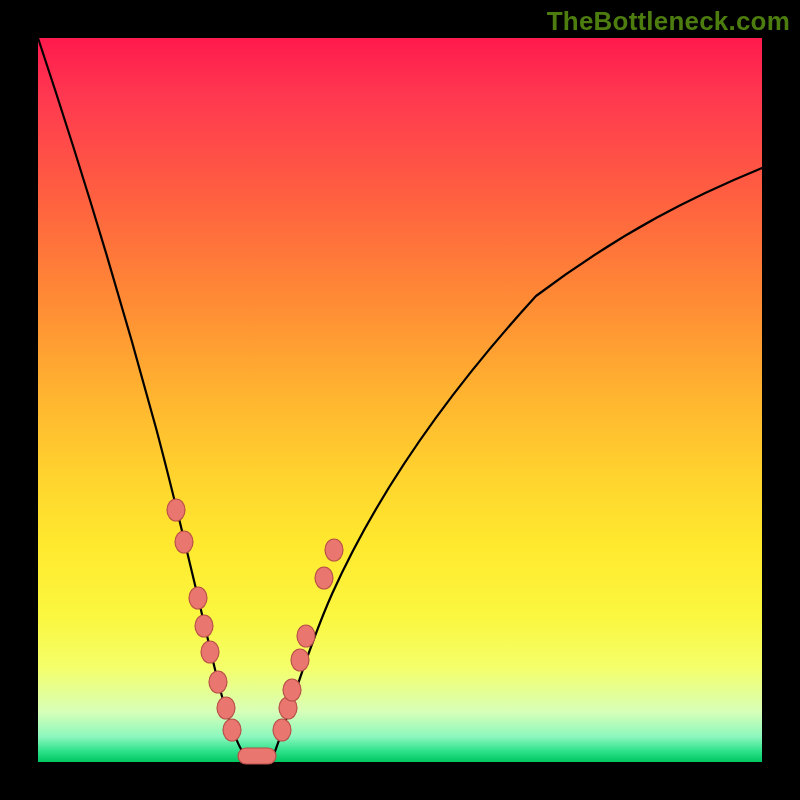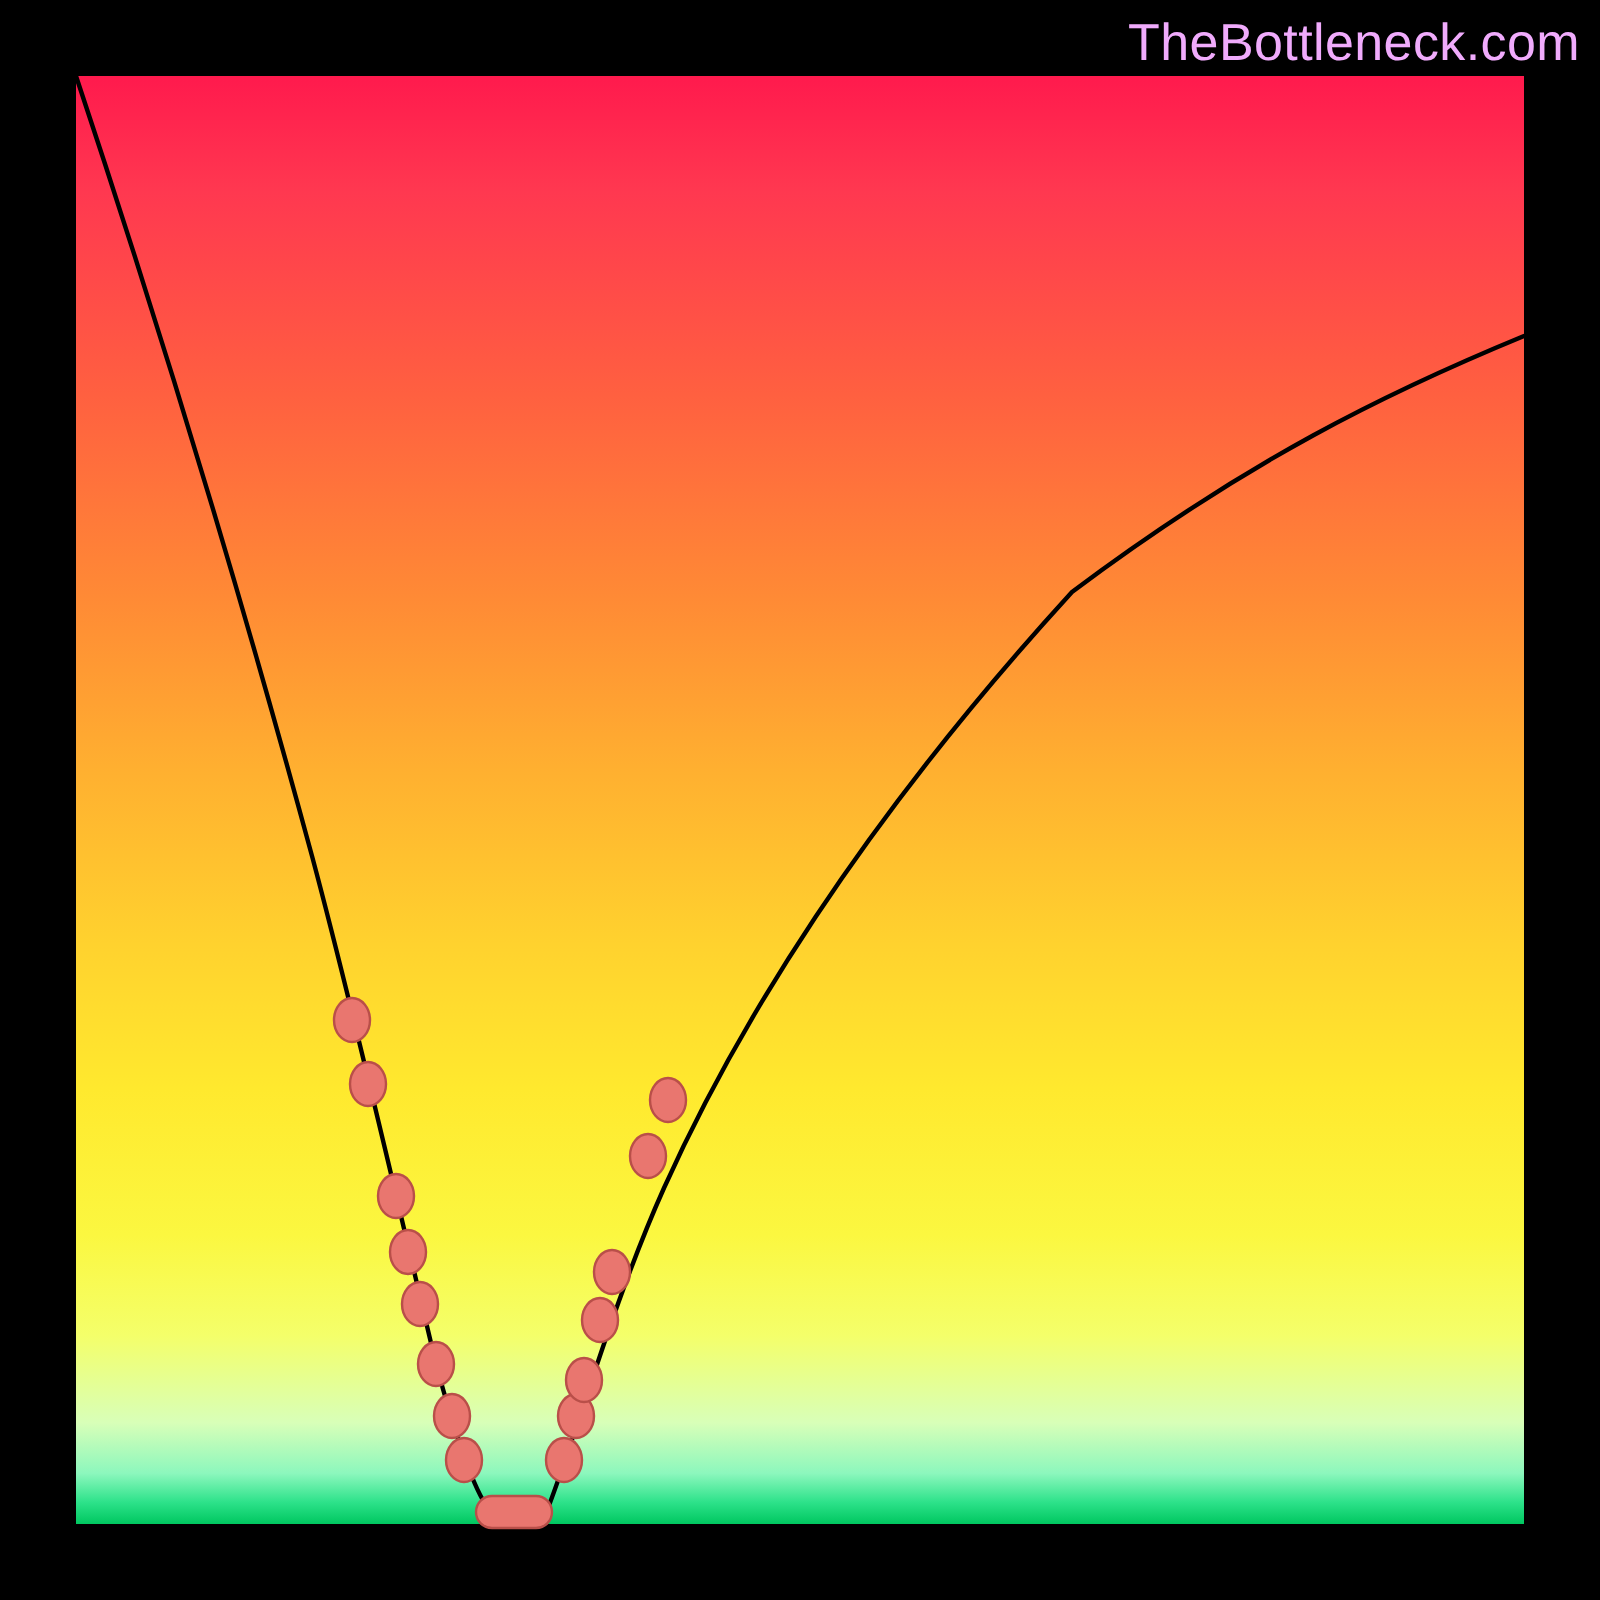--- a/index.html
+++ b/index.html
@@ -39,23 +39,23 @@
       #d8ffb8 93%,
       #8cf7bd 96.5%,
       #2de28a 98.5%,
       #00c760 100%
     );
   }
   .watermark {
     position: absolute;
     top: 6px;
     right: 10px;
-    color: #f0abfc;
+    color: #4d7c0f;
     font-size: 26px;
-    font-weight: 400;
+    font-weight: 700;
     letter-spacing: 0.2px;
     user-select: none;
   }
   svg.curves {
     position: absolute;
     left: 0;
     top: 0;
     width: 724px;
     height: 724px;
     overflow: visible;

